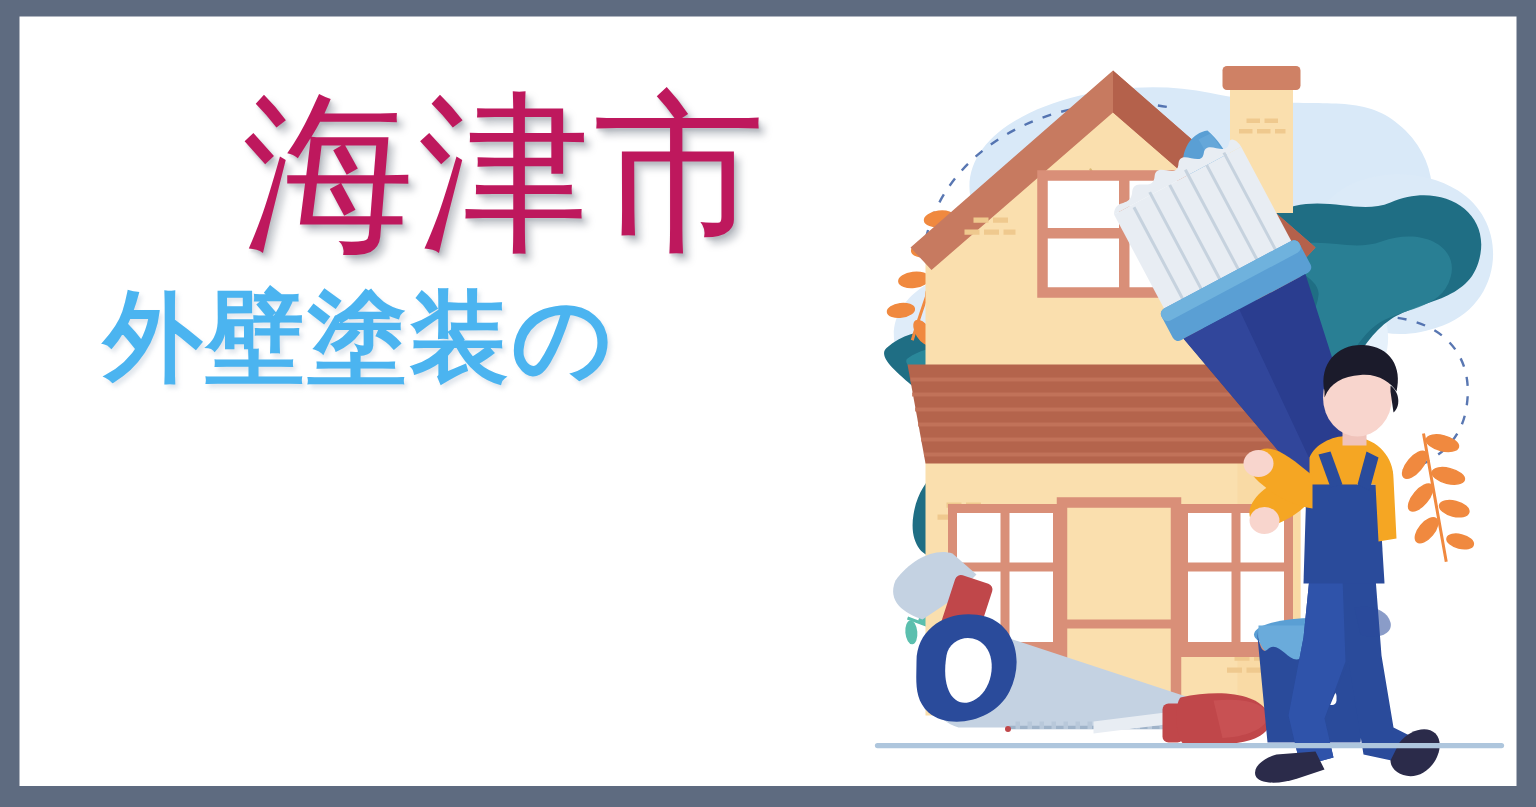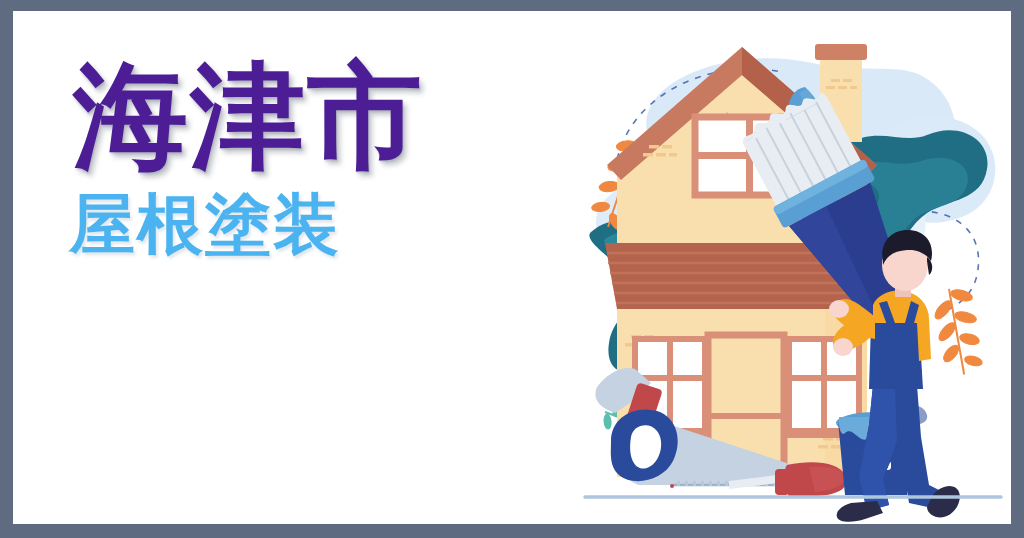--- a/index.html
+++ b/index.html
@@ -29,28 +29,29 @@
   
   #text-block {
     position:absolute;
     left:48px; top:48px;
     width:540px; height:390px;
   }
 
   .title-city {
     font-size:115px;
     line-height:1.0;
-    font-weight:bold;
-    color:#4c1d95;
+    font-weight:normal;
+    color:#be185d;
     letter-spacing:2px;
     text-shadow:
       4px 5px 5px rgba(120,128,140,0.40),
       1px 2px 2px rgba(140,146,156,0.35);
     white-space:nowrap;
     padding-left:12px;
+    text-align:center;
   }
 
   .subtitle {
     margin-top:22px;
     padding-left:8px;
     font-size:41px;
     line-height:1.15;
     font-weight:bold;
     color:#5a667c;
     letter-spacing:0.5px;
@@ -79,21 +80,21 @@
   #illustration svg { display:block; width:100%; height:100%; }
 </style>
 </head>
 <body>
 
 <div id="banner">
   <div id="card">
 
     <div id="text-block">
       <div class="title-city">海津市</div>
-      <div class="headline">屋根塗装</div>
+      <div class="headline">外壁塗装の</div>
     </div>
 
     <div id="illustration">
       <svg viewBox="0 0 430 507" xmlns="http://www.w3.org/2000/svg">
 
         <g>
           <path d="M70 115 C 60 60, 160 30, 230 45 C 300 60, 330 40, 360 70 C 395 105, 375 160, 330 175 C 280 192, 240 165, 180 180 C 110 198, 80 170, 70 115 Z" fill="#d9e9f8"></path>
           <path d="M20 215 C 10 175, 70 150, 110 165 C 150 180, 150 225, 120 245 C 85 268, 30 258, 20 215 Z" fill="#dfecf9"></path>
           <path d="M40 285 C 30 245, 90 225, 135 245 C 180 265, 175 320, 130 340 C 85 360, 50 330, 40 285 Z" fill="#e3eef9"></path>
           <path d="M300 150 C 290 105, 355 85, 395 110 C 430 132, 425 185, 385 200 C 340 217, 310 195, 300 150 Z" fill="#dbeaf8"></path>

